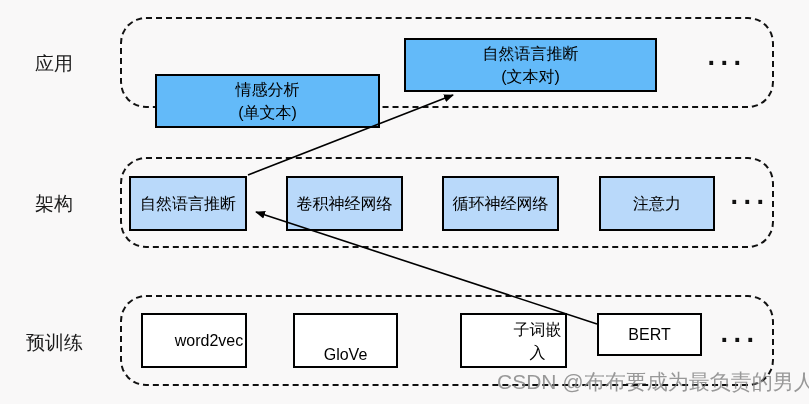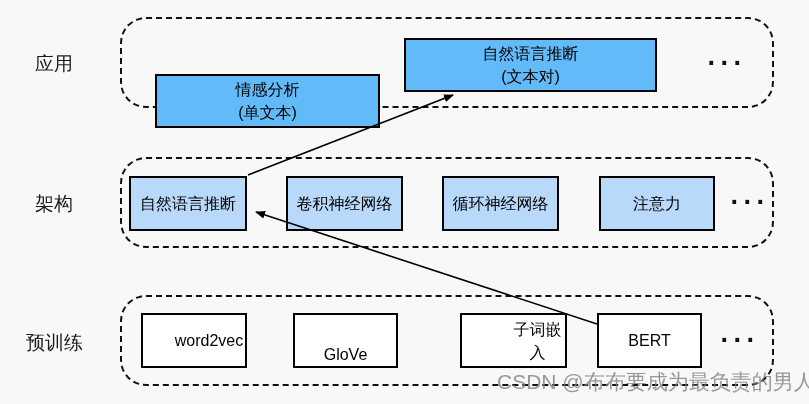--- a/index.html
+++ b/index.html
@@ -111,21 +111,21 @@
 
   <div class="node fill-pre" style="left:141px;top:313px;width:106px;height:55px;padding-left:30px;">
     <span>word2vec</span>
   </div>
   <div class="node fill-pre" style="left:293px;top:313px;width:105px;height:55px;justify-content:flex-end;">
     <span>GloVe</span>
   </div>
   <div class="node fill-pre" style="left:460px;top:313px;width:107px;height:55px;padding-left:48px;">
     <span>子词嵌入</span>
   </div>
-  <div class="node fill-pre" style="left:597px;top:313px;width:105px;height:55px;">
+  <div class="node fill-pre" style="left:597px;top:313px;width:105px;height:43px;">
     <span>BERT</span>
   </div>
   <div class="ellipsis" style="left:740px;top:340px;">···</div>
 
   <svg class="arrow-layer" viewBox="0 0 809 404" xmlns="http://www.w3.org/2000/svg">
     <defs>
       <marker id="arrowhead" markerWidth="12" markerHeight="10" refX="9" refY="5" orient="auto" markerUnits="userSpaceOnUse">
         <polygon points="0,1 10,5 0,9" fill="#000"></polygon>
       </marker>
     </defs>

